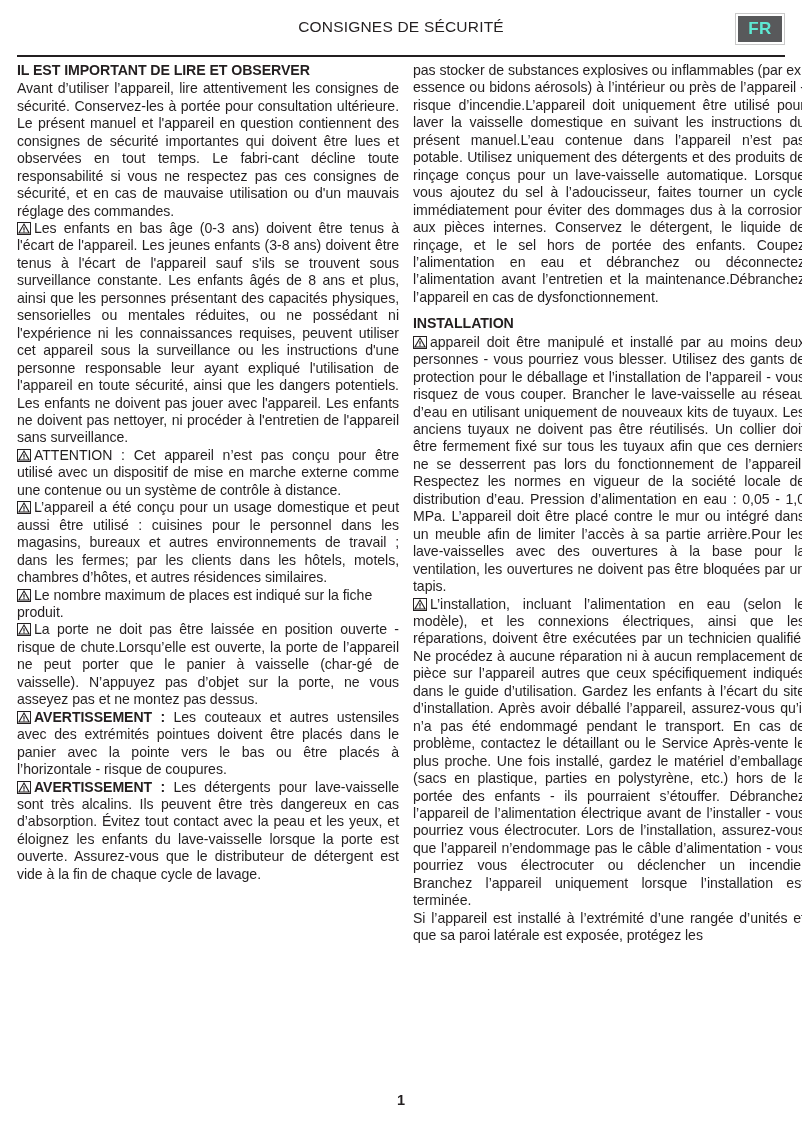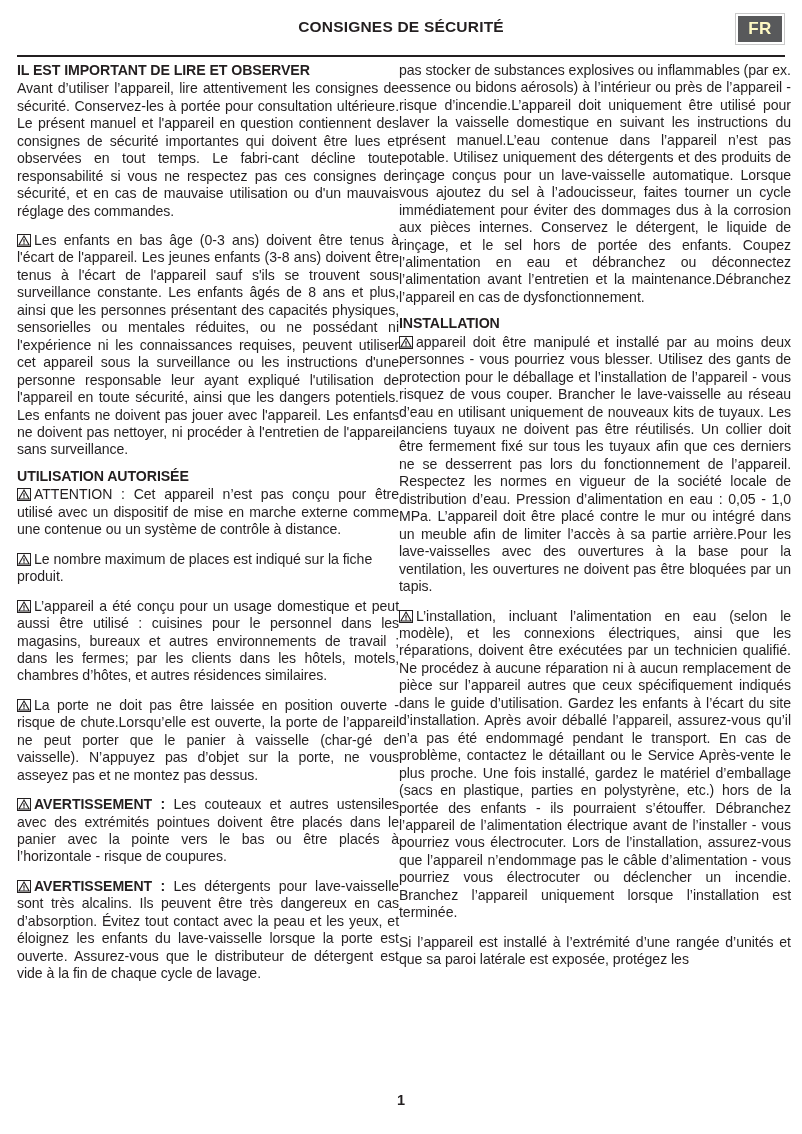--- a/index.html
+++ b/index.html
@@ -28,31 +28,31 @@
     position: relative;
     height: 42px;
   }
   .header-title {
     position: absolute;
     left: 0;
     right: 0;
     top: 18px;
     text-align: center;
     font-size: 15.5px;
-    font-weight: bold;
+    font-weight: normal;
     letter-spacing: 0.2px;
   }
   .lang-badge {
     position: absolute;
     right: 1px;
     top: 14px;
     width: 48px;
     height: 30px;
     background: #58595b;
-    color: #fef9c3;
+    color: #5eead4;
     font-size: 17px;
     font-weight: bold;
     display: flex;
     align-items: center;
     justify-content: center;
     letter-spacing: 0.5px;
     box-sizing: border-box;
     border: 2px solid #ffffff;
     box-shadow: 0 0 0 1px #c9c9c9;
   }
@@ -65,20 +65,21 @@
     background: #231f20;
   }
 
   
   .columns {
     position: absolute;
     top: 62px;
     left: 17px;
     right: 10px;
     display: flex;
+    gap: 14px;
   }
   .col {
     width: 382px;
     flex: 0 0 auto;
   }
   .col-right {
     width: 392px;
   }
 
   h2.sec {
@@ -98,21 +99,21 @@
     margin: 0;
     text-align: justify;
     text-justify: inter-word;
     letter-spacing: -0.05px;
     hyphens: manual;
   }
   p.body.nojust {
     text-align: left;
   }
   p.body + p.body {
-    margin-top: 12px;
+    margin-top: 0;
   }
 
   
   .warn {
     display: inline-block;
     width: 14px;
     height: 13px;
     vertical-align: -2px;
     margin-right: 3px;
     position: relative;
@@ -157,63 +158,62 @@
         <span class="warn">
           <svg viewBox="0 0 14 13" width="14" height="13" aria-hidden="true">
             <rect x="0.5" y="0.5" width="13" height="12" fill="#ffffff" stroke="#231f20" stroke-width="1"></rect>
             <path d="M7 2.1 L12.1 11 L1.9 11 Z" fill="none" stroke="#231f20" stroke-width="1.1"></path>
             <rect x="6.4" y="5.2" width="1.2" height="3.4" fill="#231f20"></rect>
             <rect x="6.4" y="9.2" width="1.2" height="1.2" fill="#231f20"></rect>
           </svg>
         </span><span>Les enfants en bas âge (0-3 ans) doivent être tenus à l'écart de l'appareil. Les jeunes enfants (3-8 ans) doivent être tenus à l'écart de l'appareil sauf s'ils se trouvent sous surveillance constante. Les enfants âgés de 8 ans et plus, ainsi que les personnes présentant des capacités physiques, sensorielles ou mentales réduites, ou ne possédant ni l'expérience ni les connaissances requises, peuvent utiliser cet appareil sous la surveillance ou les instructions d'une personne responsable leur ayant expliqué l'utilisation de l'appareil en toute sécurité, ainsi que les dangers potentiels. Les enfants ne doivent pas jouer avec l'appareil. Les enfants ne doivent pas nettoyer, ni procéder à l'entretien de l'appareil sans surveillance.</span>
       </p>
 
-      <h2 class="sec spaced">UTILISATION AUTORISÉE</h2>
 
       <p class="body">
         <span class="warn">
           <svg viewBox="0 0 14 13" width="14" height="13" aria-hidden="true">
             <rect x="0.5" y="0.5" width="13" height="12" fill="#ffffff" stroke="#231f20" stroke-width="1"></rect>
             <path d="M7 2.1 L12.1 11 L1.9 11 Z" fill="none" stroke="#231f20" stroke-width="1.1"></path>
             <rect x="6.4" y="5.2" width="1.2" height="3.4" fill="#231f20"></rect>
             <rect x="6.4" y="9.2" width="1.2" height="1.2" fill="#231f20"></rect>
           </svg>
         </span><span>ATTENTION :</span><span> </span><span>Cet appareil n’est pas conçu pour être utilisé avec un dispositif de mise en marche externe comme une contenue ou un système de contrôle à distance.</span>
       </p>
 
+      <p class="body">
+        <span class="warn">
+          <svg viewBox="0 0 14 13" width="14" height="13" aria-hidden="true">
+            <rect x="0.5" y="0.5" width="13" height="12" fill="#ffffff" stroke="#231f20" stroke-width="1"></rect>
+            <path d="M7 2.1 L12.1 11 L1.9 11 Z" fill="none" stroke="#231f20" stroke-width="1.1"></path>
+            <rect x="6.4" y="5.2" width="1.2" height="3.4" fill="#231f20"></rect>
+            <rect x="6.4" y="9.2" width="1.2" height="1.2" fill="#231f20"></rect>
+          </svg>
+        </span><span>L’appareil a été conçu pour un usage domestique et peut aussi être utilisé : cuisines pour le personnel dans les magasins, bureaux et autres environnements de travail ; dans les fermes; par les clients dans les hôtels, motels, chambres d’hôtes, et autres résidences similaires.</span>
+      </p>
+
       <p class="body nojust">
         <span class="warn">
           <svg viewBox="0 0 14 13" width="14" height="13" aria-hidden="true">
             <rect x="0.5" y="0.5" width="13" height="12" fill="#ffffff" stroke="#231f20" stroke-width="1"></rect>
             <path d="M7 2.1 L12.1 11 L1.9 11 Z" fill="none" stroke="#231f20" stroke-width="1.1"></path>
             <rect x="6.4" y="5.2" width="1.2" height="3.4" fill="#231f20"></rect>
             <rect x="6.4" y="9.2" width="1.2" height="1.2" fill="#231f20"></rect>
           </svg>
         </span><span>Le nombre maximum de places est indiqué sur la fiche produit.</span>
       </p>
 
       <p class="body">
         <span class="warn">
           <svg viewBox="0 0 14 13" width="14" height="13" aria-hidden="true">
             <rect x="0.5" y="0.5" width="13" height="12" fill="#ffffff" stroke="#231f20" stroke-width="1"></rect>
             <path d="M7 2.1 L12.1 11 L1.9 11 Z" fill="none" stroke="#231f20" stroke-width="1.1"></path>
             <rect x="6.4" y="5.2" width="1.2" height="3.4" fill="#231f20"></rect>
             <rect x="6.4" y="9.2" width="1.2" height="1.2" fill="#231f20"></rect>
           </svg>
-        </span><span>L’appareil a été conçu pour un usage domestique et peut aussi être utilisé : cuisines pour le personnel dans les magasins, bureaux et autres environnements de travail ; dans les fermes; par les clients dans les hôtels, motels, chambres d’hôtes, et autres résidences similaires.</span>
-      </p>
-
-      <p class="body">
-        <span class="warn">
-          <svg viewBox="0 0 14 13" width="14" height="13" aria-hidden="true">
-            <rect x="0.5" y="0.5" width="13" height="12" fill="#ffffff" stroke="#231f20" stroke-width="1"></rect>
-            <path d="M7 2.1 L12.1 11 L1.9 11 Z" fill="none" stroke="#231f20" stroke-width="1.1"></path>
-            <rect x="6.4" y="5.2" width="1.2" height="3.4" fill="#231f20"></rect>
-            <rect x="6.4" y="9.2" width="1.2" height="1.2" fill="#231f20"></rect>
-          </svg>
         </span><span>La porte ne doit pas être laissée en position ouverte - risque de chute.Lorsqu’elle est ouverte, la porte de l’appareil ne peut porter que le panier à vaisselle (char-gé de vaisselle). N’appuyez pas d’objet sur la porte, ne vous asseyez pas et ne montez pas dessus.</span>
       </p>
 
       <p class="body">
         <span class="warn">
           <svg viewBox="0 0 14 13" width="14" height="13" aria-hidden="true">
             <rect x="0.5" y="0.5" width="13" height="12" fill="#ffffff" stroke="#231f20" stroke-width="1"></rect>
             <path d="M7 2.1 L12.1 11 L1.9 11 Z" fill="none" stroke="#231f20" stroke-width="1.1"></path>
             <rect x="6.4" y="5.2" width="1.2" height="3.4" fill="#231f20"></rect>
             <rect x="6.4" y="9.2" width="1.2" height="1.2" fill="#231f20"></rect>

